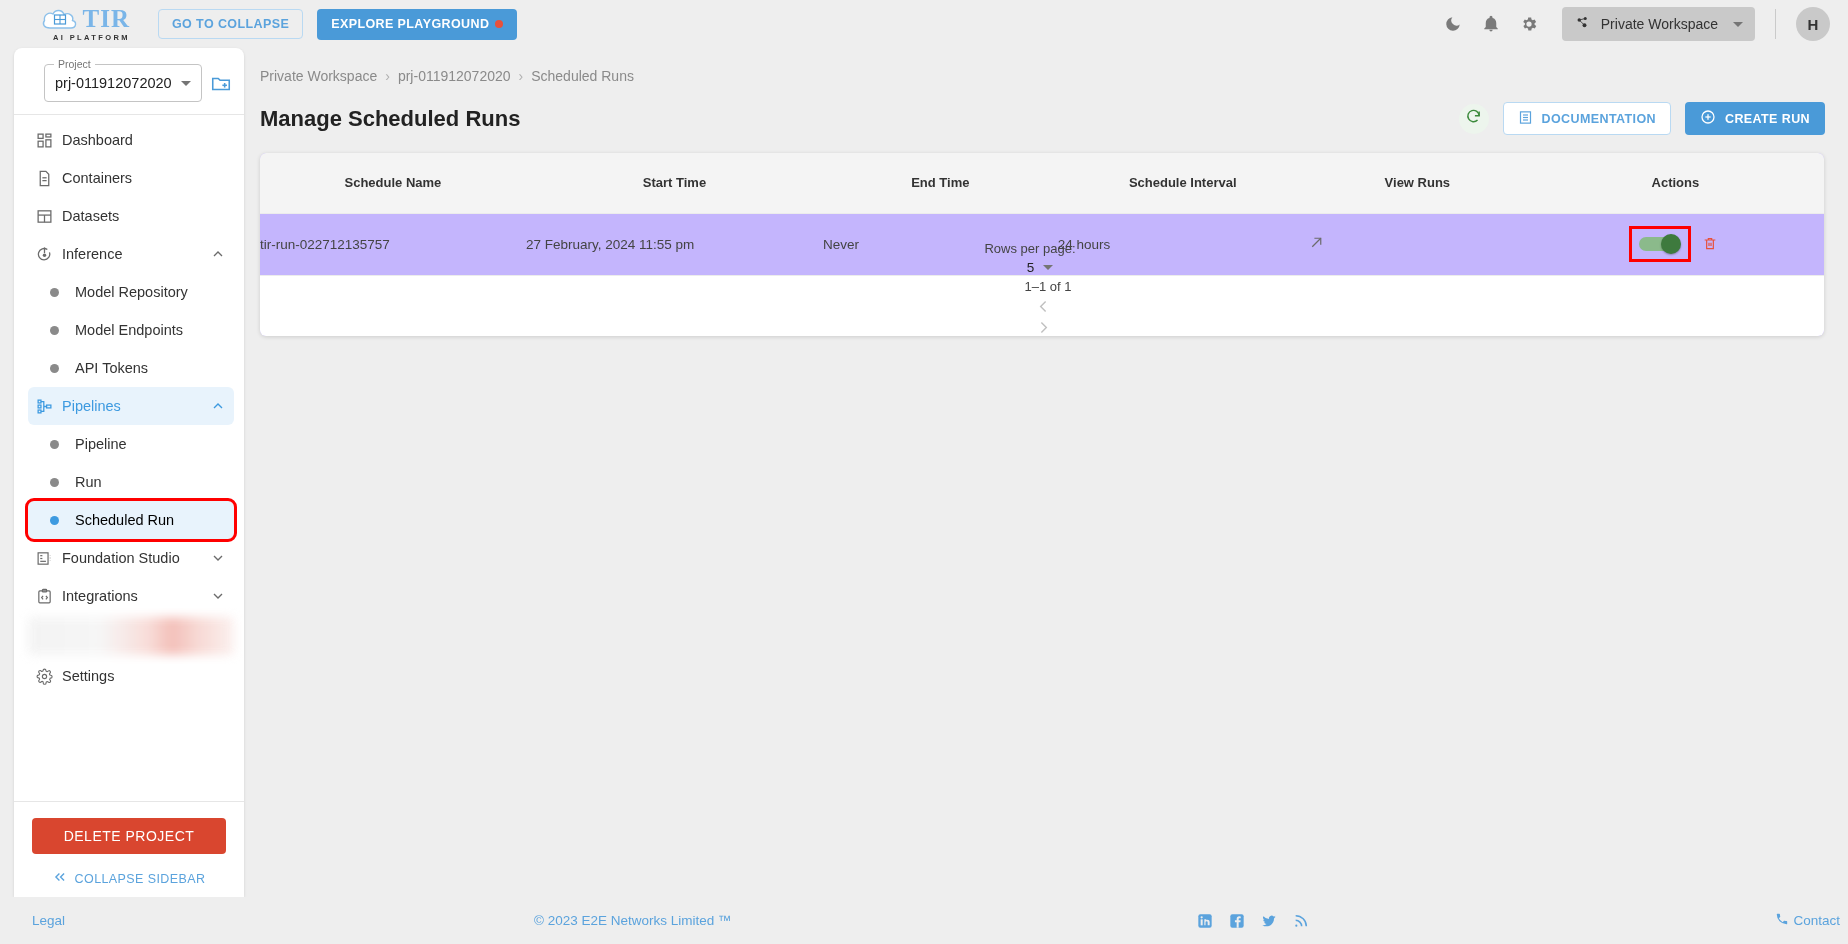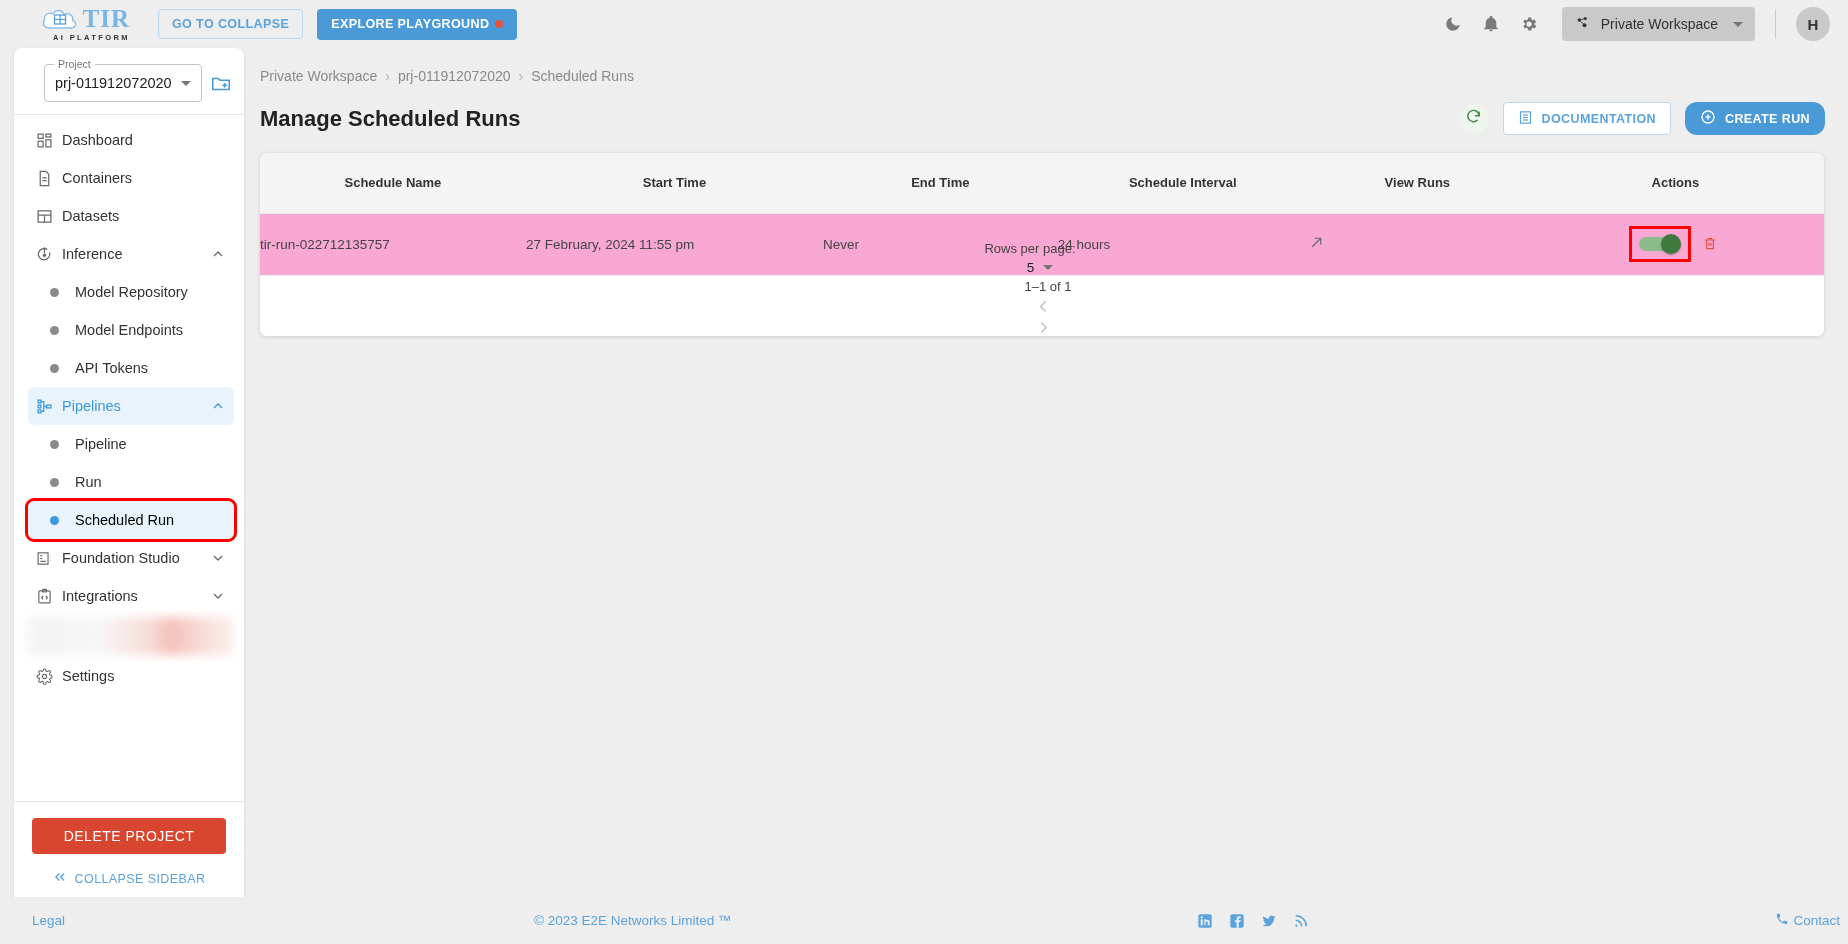--- a/index.html
+++ b/index.html
@@ -136,29 +136,29 @@
   #refresh-btn {
     width: 30px; height: 30px; border-radius: 50%; background: #edf5ed;
     display: flex; align-items: center; justify-content: center; cursor: pointer;
   }
   #doc-btn {
     height: 33px; padding: 0 14px; border: 1px solid #b9d9f2; border-radius: 4px;
     background: #fff; color: #5ba3dd; font-size: 12.5px; font-weight: bold;
     letter-spacing: .4px; display: flex; align-items: center; gap: 9px; cursor: pointer;
   }
   #create-btn {
-    height: 33px; padding: 0 15px; border: none; border-radius: 12px;
+    height: 33px; padding: 0 15px; border: none; border-radius: 4px;
     background: #4a9ad8; color: #fff; font-size: 12.5px; font-weight: bold;
     letter-spacing: .4px; display: flex; align-items: center; gap: 9px; cursor: pointer;
     font-family: "Liberation Sans", sans-serif;
   }
 
   
   #table-card {
-    margin: 18px 24px 0 16px; background: #f9a8d4; border-radius: 6px;
+    margin: 18px 24px 0 16px; background: #c4b5fd; border-radius: 6px;
     box-shadow: 0 1px 4px rgba(0,0,0,.14); overflow: hidden;
   }
   table { width: 100%; border-collapse: collapse; }
   thead tr { background: #f4f4f4; height: 60px; }
   thead th { font-size: 13px; font-weight: bold; color: #333; text-align: center; }
   tbody tr { height: 62px; border-top: 1px solid #ececec; border-bottom: 1px solid #ececec; }
   tbody td { font-size: 13.5px; color: #444; text-align: left; }
   .toggle-cell-inner { display: flex; align-items: center; justify-content: center; gap: 14px; }
   .toggle-hl { padding: 5px 7px; outline: 3px solid #ff0000; display: flex; }
   .switch { width: 42px; height: 20px; position: relative; cursor: pointer; }

